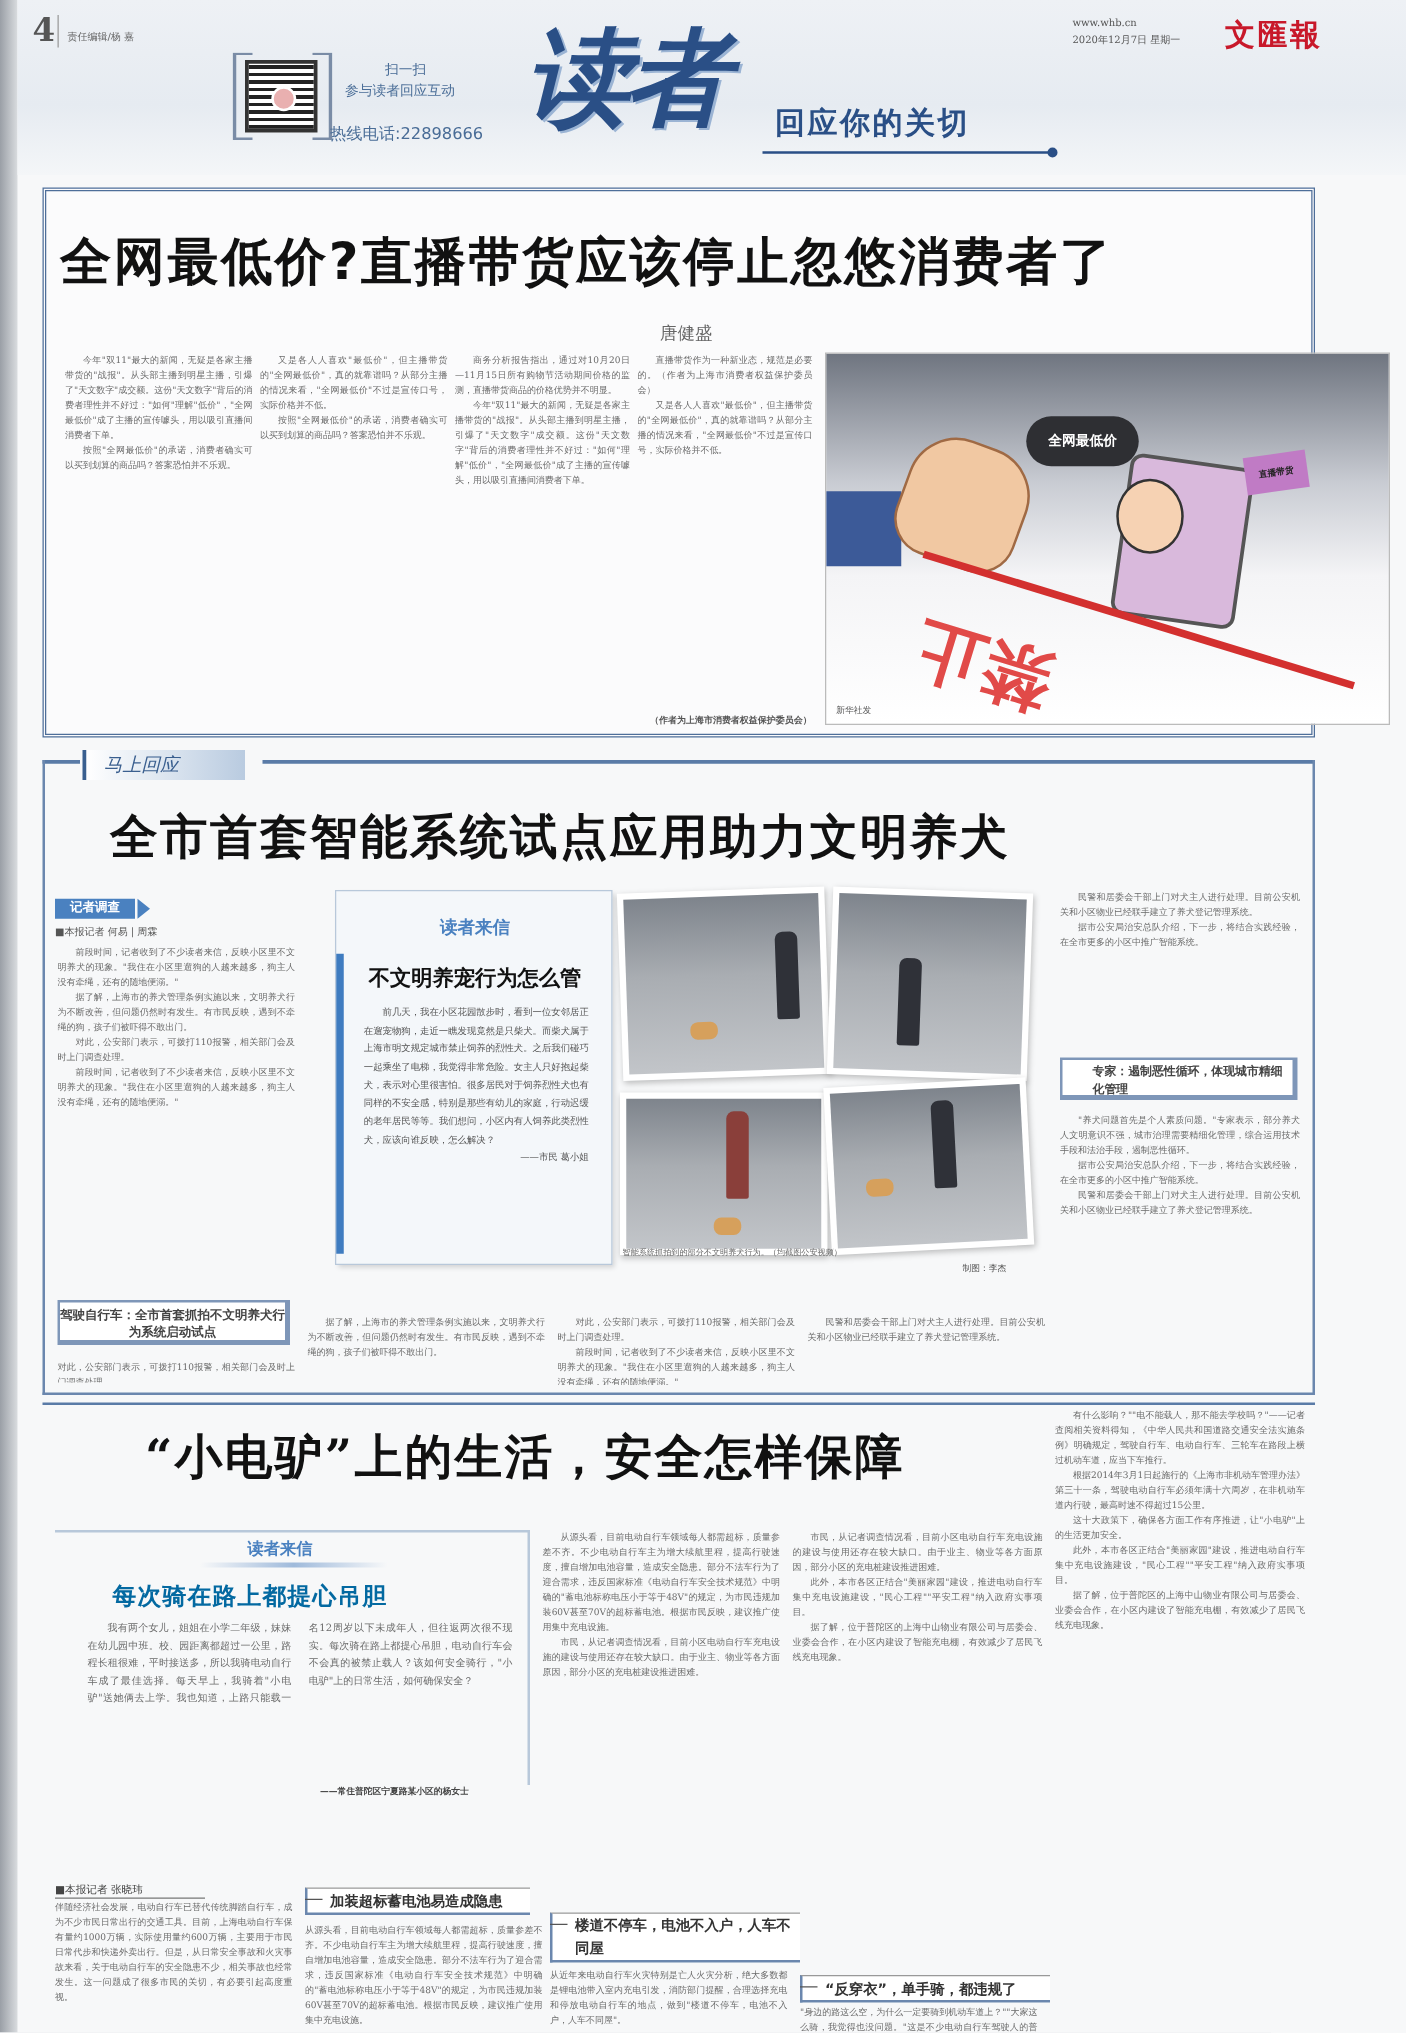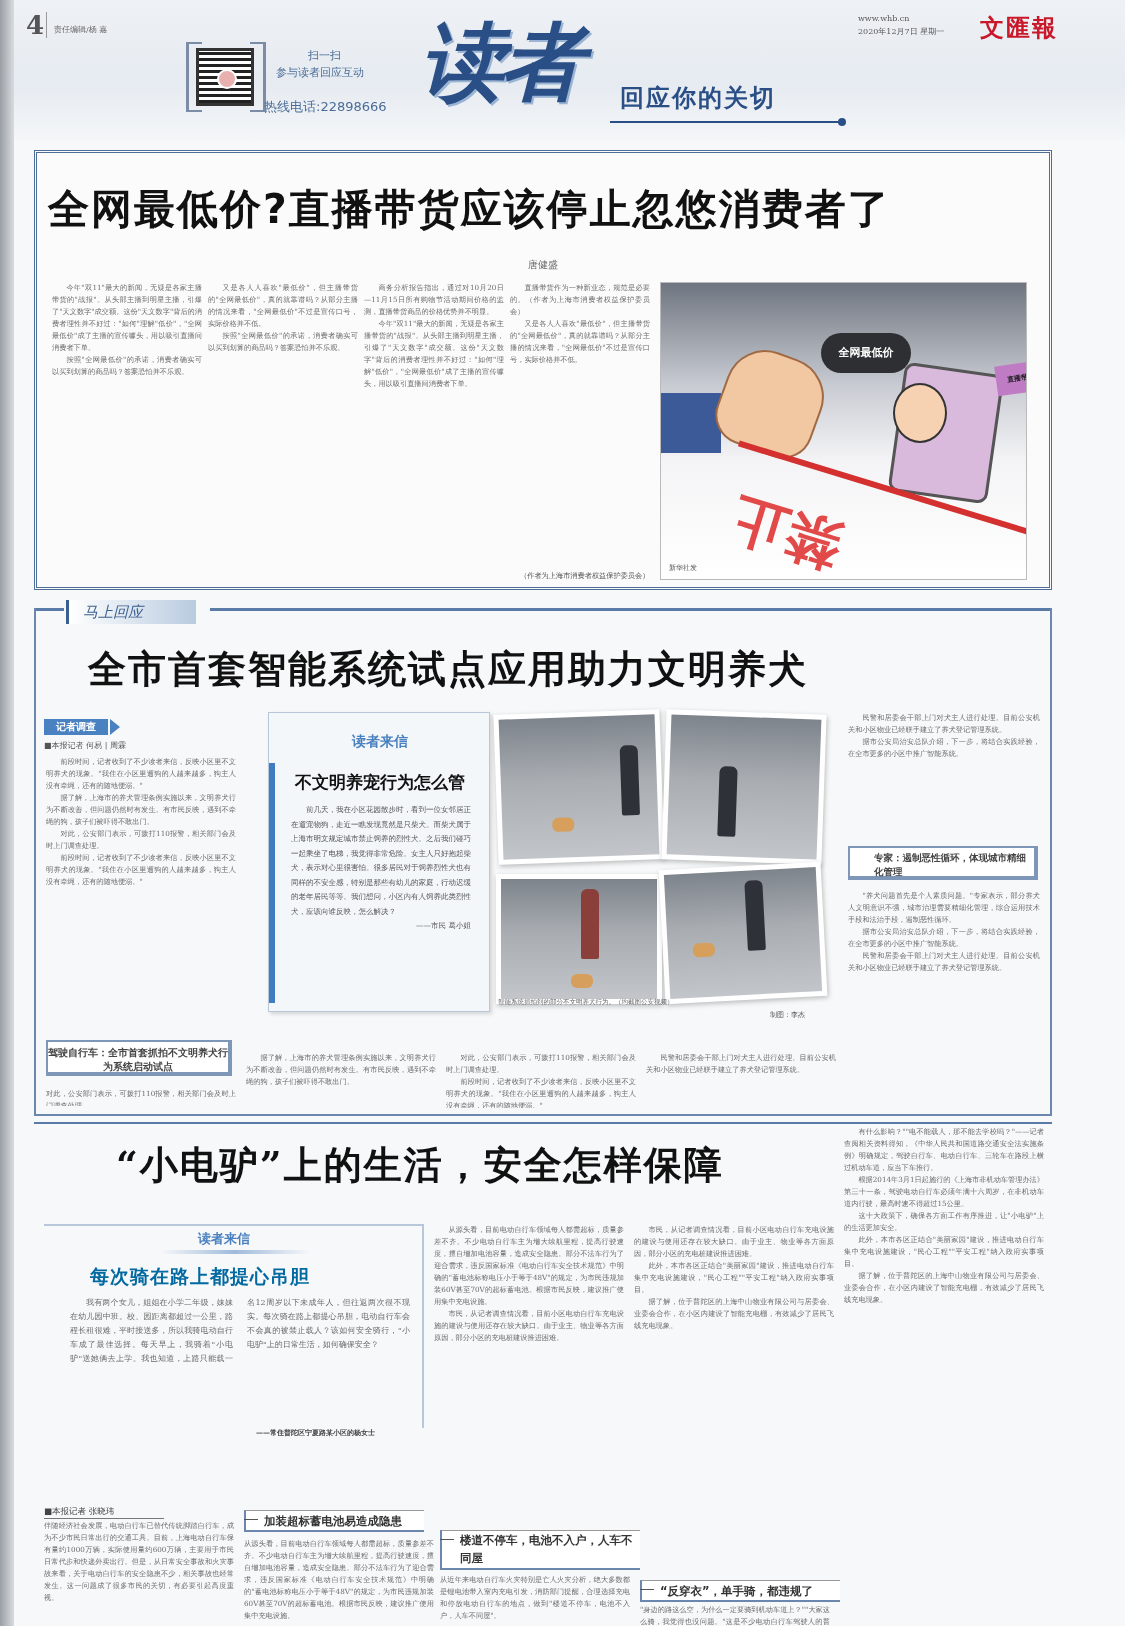--- a/index.html
+++ b/index.html
@@ -27,27 +27,27 @@
   .subtitle-dot { position: absolute; left: 838px; top: 118px; width: 8px; height: 8px; border-radius: 50%; background:#2a4f86;}
   .site { position: absolute; left: 858px; top: 14px; font-size: 8px; color: #555; }
   .date { position: absolute; left: 858px; top: 26px; font-size: 8px; color: #555; }
   .paper-name { position: absolute; left: 980px; top: 12px; font-size: 24px; font-weight: bold; color: #c8182a; font-family: Liberation Mono, monospace; letter-spacing: 2px; }
 
   
   .frame { position: absolute; border: 3px double #4e6e99; background: #fbfbfc; }
   .frame.inner { border: 2px solid #6b87ae; }
 
   .h1 { position: absolute; font-family: "DejaVu Sans", sans-serif; font-weight: bold; color: #111; letter-spacing: 2px; white-space: nowrap; }
-  .byline { position: absolute; font-size: 10px; color: #666; }
+  .byline { position: absolute; font-size: 14px; color: #666; }
 
   
   .col { position: absolute; font-size: 7.2px; line-height: 12px; color: #6b6b6b; text-align: justify; overflow: hidden; font-family: "DejaVu Serif", serif; }
   .col p { text-indent: 2em; }
 
-  .cartoon { position: absolute; left: 660px; top: 282px; width: 367px; height: 298px; border: 1px solid #bbb; overflow: hidden;
+  .cartoon { position: absolute; left: 660px; top: 282px; width: 452px; height: 298px; border: 1px solid #bbb; overflow: hidden;
      background: linear-gradient(180deg,#6f7580 0%, #c9ccd3 35%, #f4f4f6 60%, #ffffff 100%); }
   .cartoon .hand { position:absolute; left:0; top:110px; width:60px; height:60px; background:#3c5a98;}
   .cartoon .palm { position:absolute; left:60px; top:70px; width:100px; height:100px; background:#f1c8a2; border-radius:40px 40px 30px 30px; transform: rotate(20deg); border:2px solid #a06a44;}
   .cartoon .cloud { position:absolute; left:160px; top:50px; width:90px; height:40px; background:#2e2f33; border-radius:20px; color:#fff; font-size:11px; text-align:center; line-height:40px; font-family:"DejaVu Sans",sans-serif; font-weight:bold;}
   .cartoon .phone { position:absolute; left:235px; top:85px; width:100px; height:130px; background:#d9b9dc; border:3px solid #555; border-radius:10px; transform: rotate(8deg);}
   .cartoon .face { position:absolute; left:232px; top:100px; width:54px; height:60px; background:#f6d2b3; border-radius:50%; border:2px solid #333;}
   .cartoon .box { position:absolute; left:335px; top:80px; width:50px; height:30px; background:#c07bc5; color:#222; font-size:7px; font-weight:bold; text-align:center; line-height:30px; font-family:"DejaVu Sans",sans-serif; transform: rotate(-8deg);}
   .cartoon .stripe { position:absolute; left:70px; top:210px; width:360px; height:6px; background:#d3302f; transform: rotate(17deg);}
   .cartoon .ban { position:absolute; left:70px; top:210px; font-size:56px; color:#e14a48; font-weight:bold; transform: rotate(197deg); font-family:"DejaVu Sans",sans-serif;}
   .cartoon .credit { position:absolute; left:8px; bottom:6px; font-size:7px; color:#555;}
@@ -122,21 +122,21 @@
       <p>按照"全网最低价"的承诺，消费者确实可以买到划算的商品吗？答案恐怕并不乐观。</p>
     </div>
   <div class="col" style="left:364px; top:282px; width:140px; height:300px;">
       <p>商务分析报告指出，通过对10月20日—11月15日所有购物节活动期间价格的监测，直播带货商品的价格优势并不明显。</p>
       <p>今年"双11"最大的新闻，无疑是各家主播带货的"战报"。从头部主播到明星主播，引爆了"天文数字"成交额。这份"天文数字"背后的消费者理性并不好过："如何"理解"低价"，"全网最低价"成了主播的宣传噱头，用以吸引直播间消费者下单。</p>
     </div>
   <div class="col" style="left:510px; top:282px; width:140px; height:285px;">
       <p>直播带货作为一种新业态，规范是必要的。（作者为上海市消费者权益保护委员会）</p>
       <p>又是各人人喜欢"最低价"，但主播带货的"全网最低价"，真的就靠谱吗？从部分主播的情况来看，"全网最低价"不过是宣传口号，实际价格并不低。</p>
     </div>
-  <div class="col" style="left:520px; top:570px; width:130px; height:12px; font-weight:normal; color:#555;">（作者为上海市消费者权益保护委员会）</div>
+  <div class="col" style="left:520px; top:570px; width:130px; height:12px; font-weight:bold; color:#555;">（作者为上海市消费者权益保护委员会）</div>
 
   <div class="cartoon">
     <div class="hand"></div>
     <div class="palm"></div>
     <div class="cloud">全网最低价</div>
     <div class="phone"></div>
     <div class="face"></div>
     <div class="box">直播带货</div>
     <div class="stripe"></div>
     <div class="ban">禁止</div>

